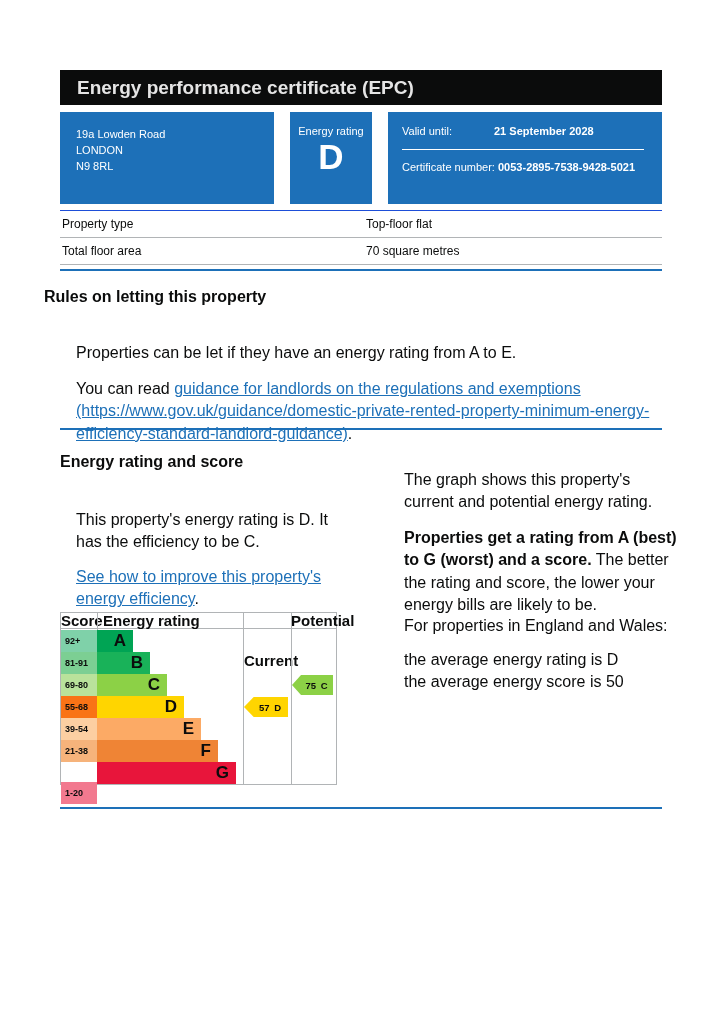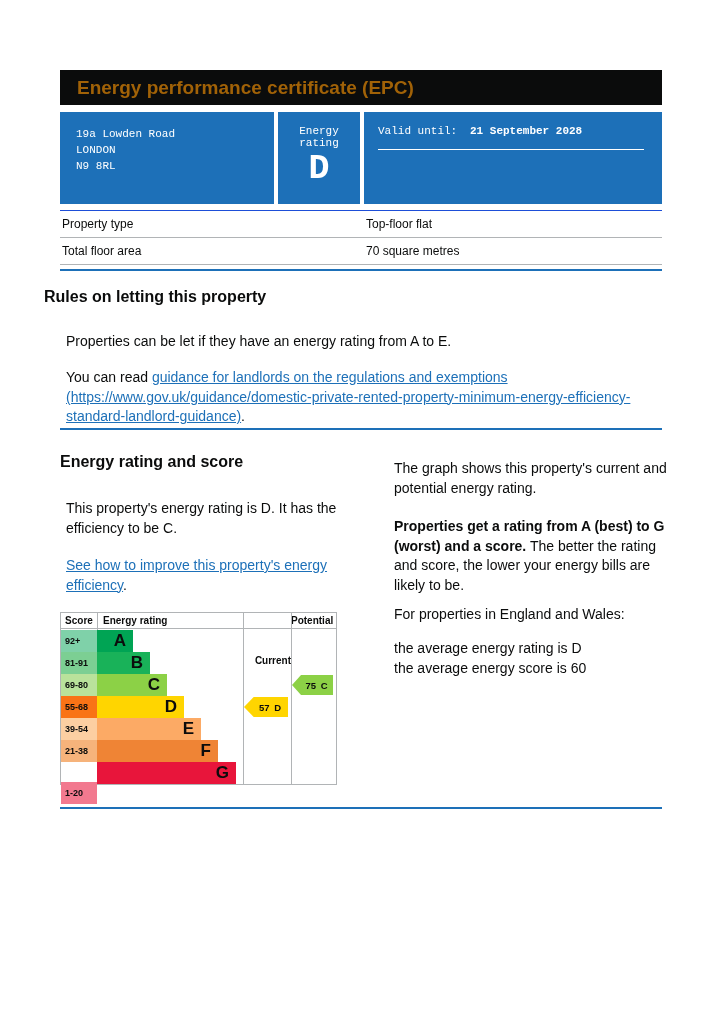--- a/index.html
+++ b/index.html
@@ -7,26 +7,26 @@
   body {
     width: 724px; height: 1024px; background: #ffffff;
     font-family: "Liberation Sans", "DejaVu Sans", sans-serif;
     color: #0b0c0c;
   }
   .page { position: relative; width: 724px; height: 1024px; background: #fff; overflow: hidden; }
 
   
   .header-bar {
     position: absolute; left: 60px; top: 70px; width: 602px; height: 35px;
-    background: #0b0c0c; color: #a16207; display: flex; align-items: center;
+    background: #0b0c0c; color: #e5e5e5; display: flex; align-items: center;
   }
   .header-bar h1 { font-size: 19px; font-weight: bold; margin: 0 0 0 17px; }
 
   
-  .summary-box { position: absolute; left: 60px; top: 112px; width: 602px; height: 92px; display: flex; gap: 4px; font-family: Liberation Mono, monospace; }
+  .summary-box { position: absolute; left: 60px; top: 112px; width: 602px; height: 92px; display: flex; gap: 16px; }
   .panel { background: #1d70b8; color: #ffffff; font-size: 11px; }
   .panel-address { width: 214px; padding: 15px 16px; line-height: 1.45; }
   .panel-rating { width: 82px; text-align: center; padding-top: 13px; }
   .rating-label { font-size: 11px; }
   .rating-value { font-size: 35px; font-weight: bold; line-height: 1.15; }
   .panel-validity { flex: 1; padding: 13px 16px 0 14px; }
   .validity-row { display: flex; }
   .valid-label { width: 92px; }
   .bold { font-weight: bold; }
   .white-rule { border: none; border-top: 1px solid #ffffff; margin: 12px 2px 11px 0; }
@@ -34,31 +34,31 @@
   
   .property-table { position: absolute; left: 60px; top: 210px; width: 602px; font-size: 12px; }
   .ptrow { position: relative; border-bottom: 1px solid #b1b4b6; padding: 6px 0 6px 2px; min-height: 24px; }
   .ptrow.first { border-top: 1px solid #1d4ed8; }
   .pt-value { position: absolute; left: 306px; top: 6px; }
 
   
   .rule { position: absolute; left: 60px; width: 602px; height: 0; border-top: 2px solid #1d70b8; }
 
   h2 { font-size: 16px; font-weight: bold; margin: 0; }
-  p, .para { font-size: 14px; line-height: 1.4; margin: 6px; }
+  p, .para { font-size: 16px; line-height: 1.4; margin: 16px; }
   .abs { position: absolute; }
   .link { color: #1d70b8; text-decoration: underline; cursor: pointer; overflow-wrap: break-word; }
 
   
   #epc-chart {
     position: absolute; left: 60px; top: 612px; width: 277px; height: 173px;
     border: 1px solid #b1b4b6; background: #fff;
   }
   .chart-header { position: absolute; top: 0; left: 0; right: 0; height: 16px; border-bottom: 1px solid #b1b4b6; }
-  .ch { position: absolute; font-size: 10px; font-weight: bold; line-height: 16px; white-space: nowrap; }
+  .ch { position: absolute; font-size: 15px; font-weight: bold; line-height: 16px; white-space: nowrap; }
   .ch-score { left: 0; width: 36px; text-align: center; }
   .ch-rating { left: 42px; }
   .ch-current { left: 183px; width: 47px; text-align: right; margin-top: 40px; }
   .ch-potential { left: 230px; width: 45px; text-align: left; }
   .vline { position: absolute; top: 0; width: 1px; background: #b1b4b6; }
   .score-cell {
     position: absolute; left: 0; width: 36px; height: 22px; line-height: 22px;
     font-size: 9px; font-weight: bold; padding-left: 4px;
   }
   .band-bar {
@@ -89,20 +89,23 @@
     <div class="panel panel-rating">
       <div class="rating-label">Energy rating</div>
       <div class="rating-value">D</div>
     </div>
     <div class="panel panel-validity">
       <div class="validity-row">
         <span class="valid-label">Valid until:</span>
         <span class="bold">21 September 2028</span>
       </div>
       <hr class="white-rule">
+      <div class="validity-row">
+        <span>Certificate number:</span>&nbsp;<span class="bold">0053-2895-7538-9428-5021</span>
+      </div>
     </div>
   </div>
 
   <div class="property-table">
     <div class="ptrow first">
       <span>Property type</span>
       <span class="pt-value">Top-floor flat</span>
     </div>
     <div class="ptrow">
       <span>Total floor area</span>
@@ -120,21 +123,21 @@
 
   <h2 class="abs" style="left:60px; top:453px;">Energy rating and score</h2>
   <p class="abs" style="left:60px; top:493px; width:272px;">This property's energy rating is D. It has the efficiency to be C.</p>
   <p class="abs" style="left:60px; top:550px; width:262px;"><a class="link">See how to improve this property's energy efficiency</a><span>.</span></p>
 
   <p class="abs" style="left:388px; top:453px; width:275px;">The graph shows this property's current and potential energy rating.</p>
   <p class="abs" style="left:388px; top:511px; width:275px;"><span class="bold">Properties get a rating from A (best) to G (worst) and a score.</span><span> The better the rating and score, the lower your energy bills are likely to be.</span></p>
   <p class="abs" style="left:388px; top:599px; width:275px;">For properties in England and Wales:</p>
   <div class="abs para" style="left:388px; top:633px; width:275px;">
     <div>the average energy rating is D</div>
-    <div>the average energy score is 60</div>
+    <div>the average energy score is 50</div>
   </div>
 
   <div id="epc-chart">
       <div class="chart-header">
         <span class="ch ch-score">Score</span>
         <span class="ch ch-rating">Energy rating</span>
         <span class="ch ch-current">Current</span>
         <span class="ch ch-potential">Potential</span>
       </div>
       <div class="score-cell" style="top: 17px; background: rgb(127, 209, 169);">92+</div>

